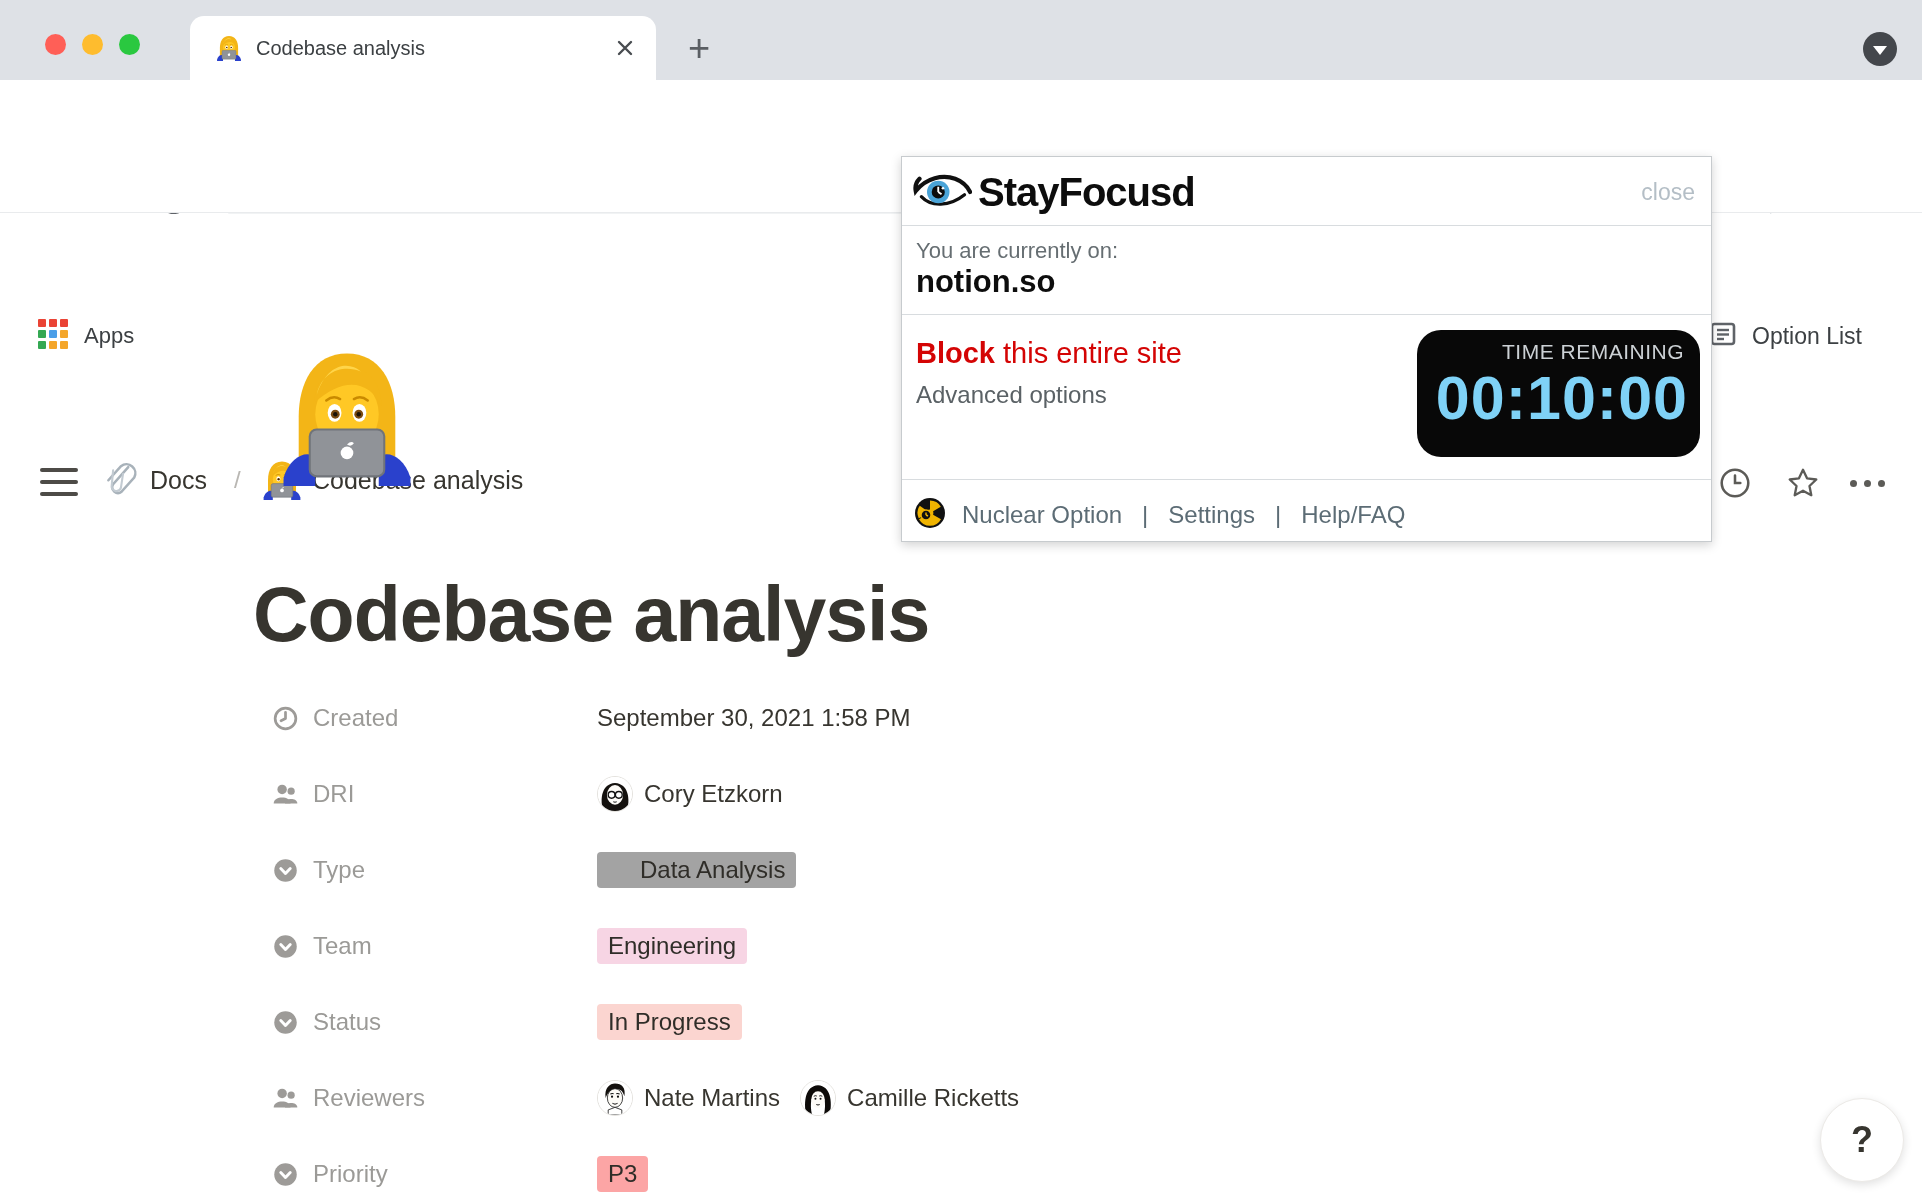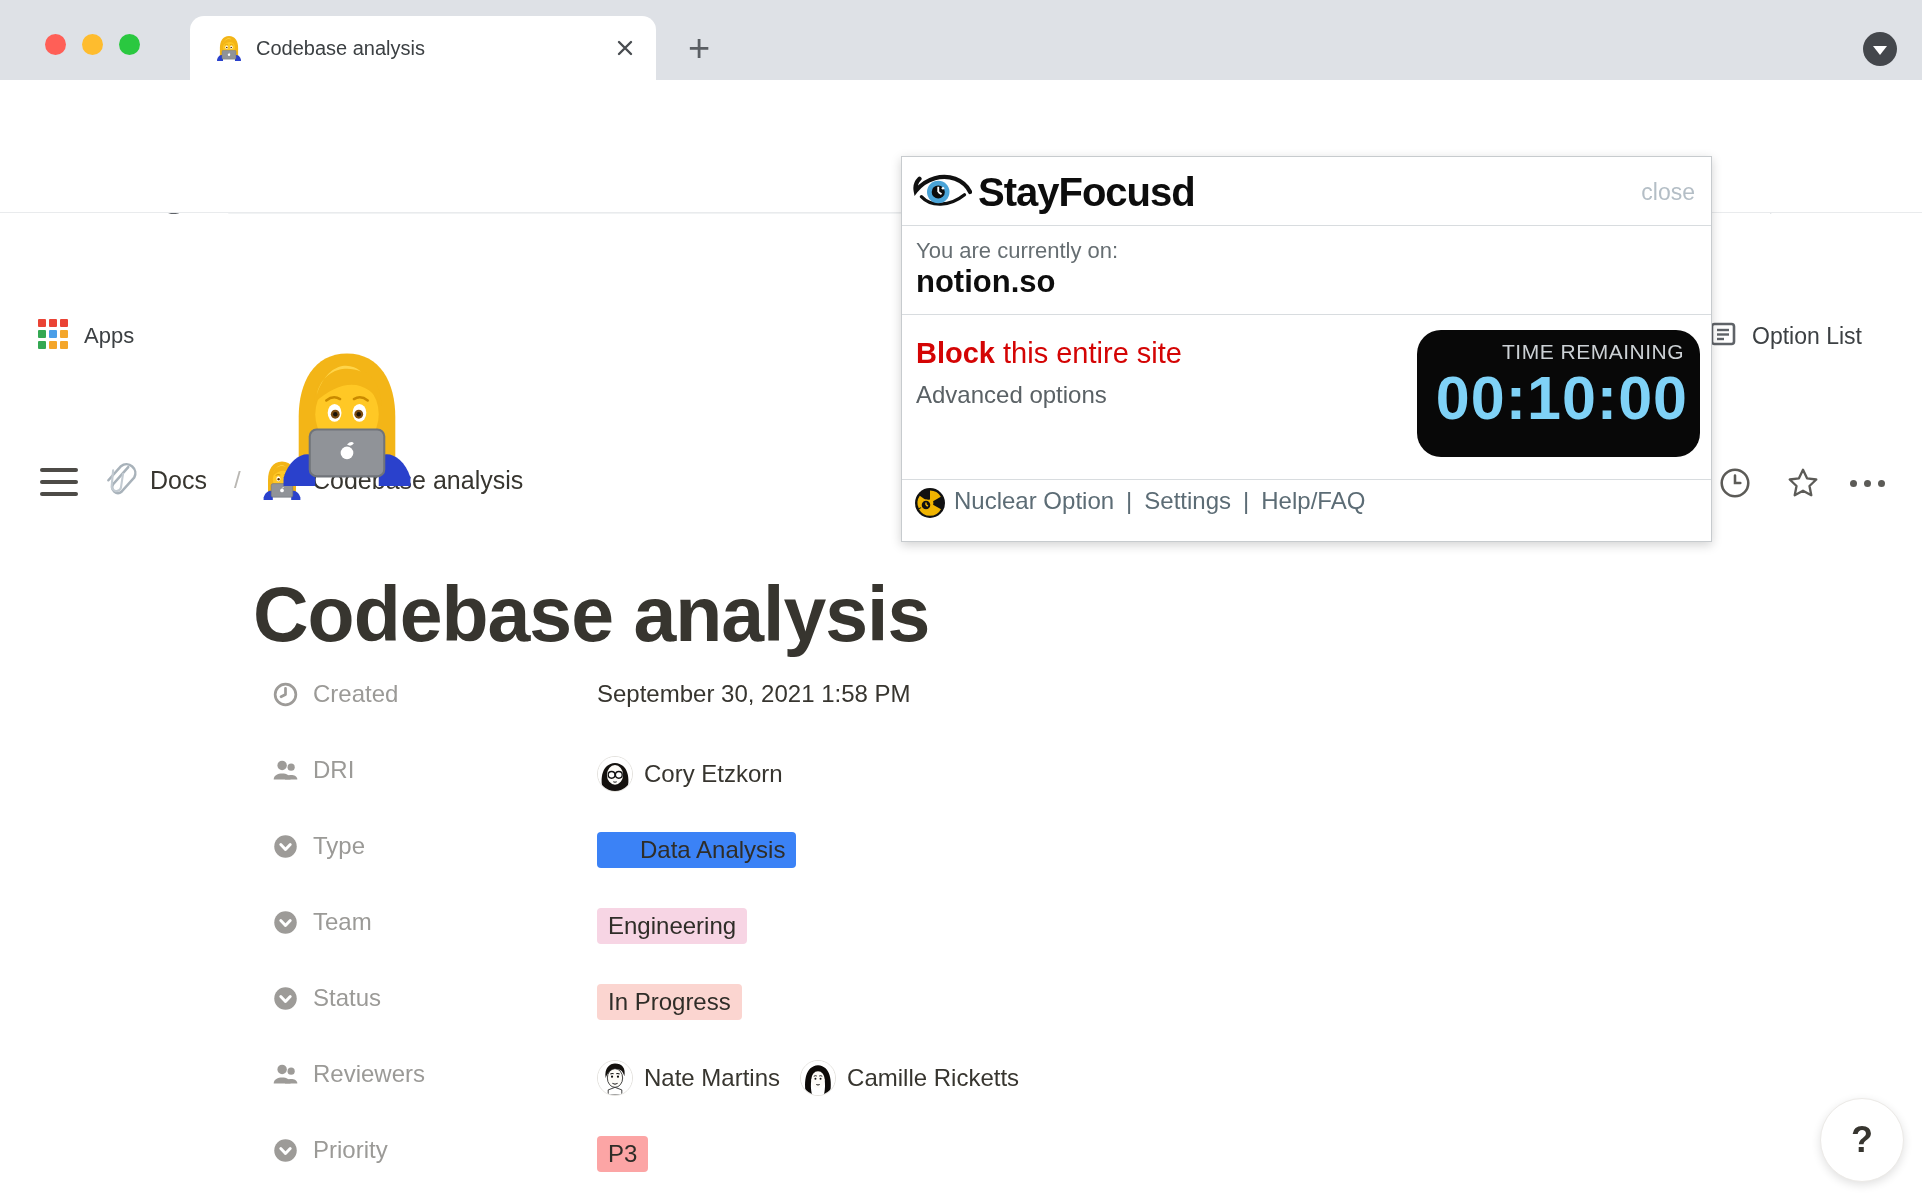--- a/index.html
+++ b/index.html
@@ -59,21 +59,21 @@
   .bc-emoji { position:absolute; left:262px; top:246px; width:40px; height:40px; }
   .bc-page { position:absolute; left:312px; top:252px; font-size:25px; color:#37352f; }
   .nt-top-ico { position:absolute; top:252px; width:34px; height:34px; }
   .nt-dots { position:absolute; left:1850px; top:266px; display:flex; gap:7px; }
   .nt-dots i { width:7px; height:7px; border-radius:50%; background:#5c5b57; }
 
   .page-emoji { position:absolute; left:278px; top:348px; width:138px; height:138px; }
   .page-title { position:absolute; left:253px; top:570px; font-size:77px; font-weight:700; letter-spacing:-1px; color:#37352f; }
 
   .props { position:absolute; left:255px; top:680px; width:1420px; }
-  .prop-row { display:flex; align-items:flex-start; height:76px; }
+  .prop-row { display:flex; align-items:center; height:76px; }
   .prop-label-cell { width:342px; display:flex; align-items:center; gap:14px; padding-left:17px; }
   .prop-icon { width:27px; height:27px; flex:none; }
   .prop-label { font-size:24px; color:#9b9a97; }
   .prop-value-cell { flex:1; display:flex; align-items:center; gap:20px; }
   .prop-text { font-size:24px; color:#37352f; }
   .tag { font-size:24px; color:#2f2d28; padding:3px 11px; border-radius:4px; line-height:30px; }
   .person { display:flex; align-items:center; gap:11px; }
   .avatar { width:36px; height:36px; border-radius:50%; border:1px solid #e4e2de; }
   .person-name { font-size:24px; color:#37352f; }
 
@@ -93,21 +93,21 @@
   .sf-close { position:absolute; right:16px; top:22px; font-size:23px; color:#b4bec6; }
   .sf-divider { position:absolute; left:0; width:100%; height:1px; background:#d8dcdf; }
   .sf-cur-label { position:absolute; left:14px; top:81px; font-size:22px; color:#666e72; }
   .sf-cur-site { position:absolute; left:14px; top:107px; font-size:31px; font-weight:700; color:#0d0d0d; }
   .sf-block-line { position:absolute; left:14px; top:180px; font-size:29px; color:#d40404; }
   .sf-block-line b { font-weight:700; }
   .sf-advanced { position:absolute; left:14px; top:224px; font-size:24px; color:#5a6165; }
   .sf-timer { position:absolute; left:515px; top:173px; width:283px; height:127px; border-radius:24px; background:#080808; }
   .sf-timer-label { position:absolute; right:16px; top:10px; font-size:21px; color:#ccd1d5; letter-spacing:.5px; }
   .sf-timer-value { position:absolute; right:12px; top:33px; font-size:61px; font-weight:700; color:#7fd2f7; letter-spacing:1px;margin-left:27px; }
-  .sf-links { position:absolute; left:12px; top:330px; height:42px; display:flex; align-items:flex-start; gap:8px; }
+  .sf-links { position:absolute; left:12px; top:330px; height:42px; display:flex; align-items:flex-end; gap:16px; }
   .sf-nuke { width:32px; height:32px; }
   .sf-link { font-size:24px; color:#5c6c75; }
   .sf-sep { font-size:24px; color:#5c6c75; padding:0 4px; }
 </style>
 </head>
 <body>
 
 <svg style="position:absolute;width:0;height:0" aria-hidden="true">
   <defs>
     <symbol id="emoji-tech" viewBox="0 0 100 100">
@@ -409,21 +409,21 @@
   </div>
 
   <div class="prop-row">
     <div class="prop-label-cell">
       <svg class="prop-icon" viewBox="0 0 24 24">
           <use href="#icon-select"></use>
         </svg>
       <span class="prop-label">Type</span>
     </div>
     <div class="prop-value-cell">
-        <span class="tag" style="background: #3b82f6; padding-left: 43px;">Data Analysis</span>
+        <span class="tag" style="background: #a3a3a3; padding-left: 43px;">Data Analysis</span>
       </div>
   </div>
 
   <div class="prop-row">
     <div class="prop-label-cell">
       <svg class="prop-icon" viewBox="0 0 24 24">
           <use href="#icon-select"></use>
         </svg>
       <span class="prop-label">Team</span>
     </div>

